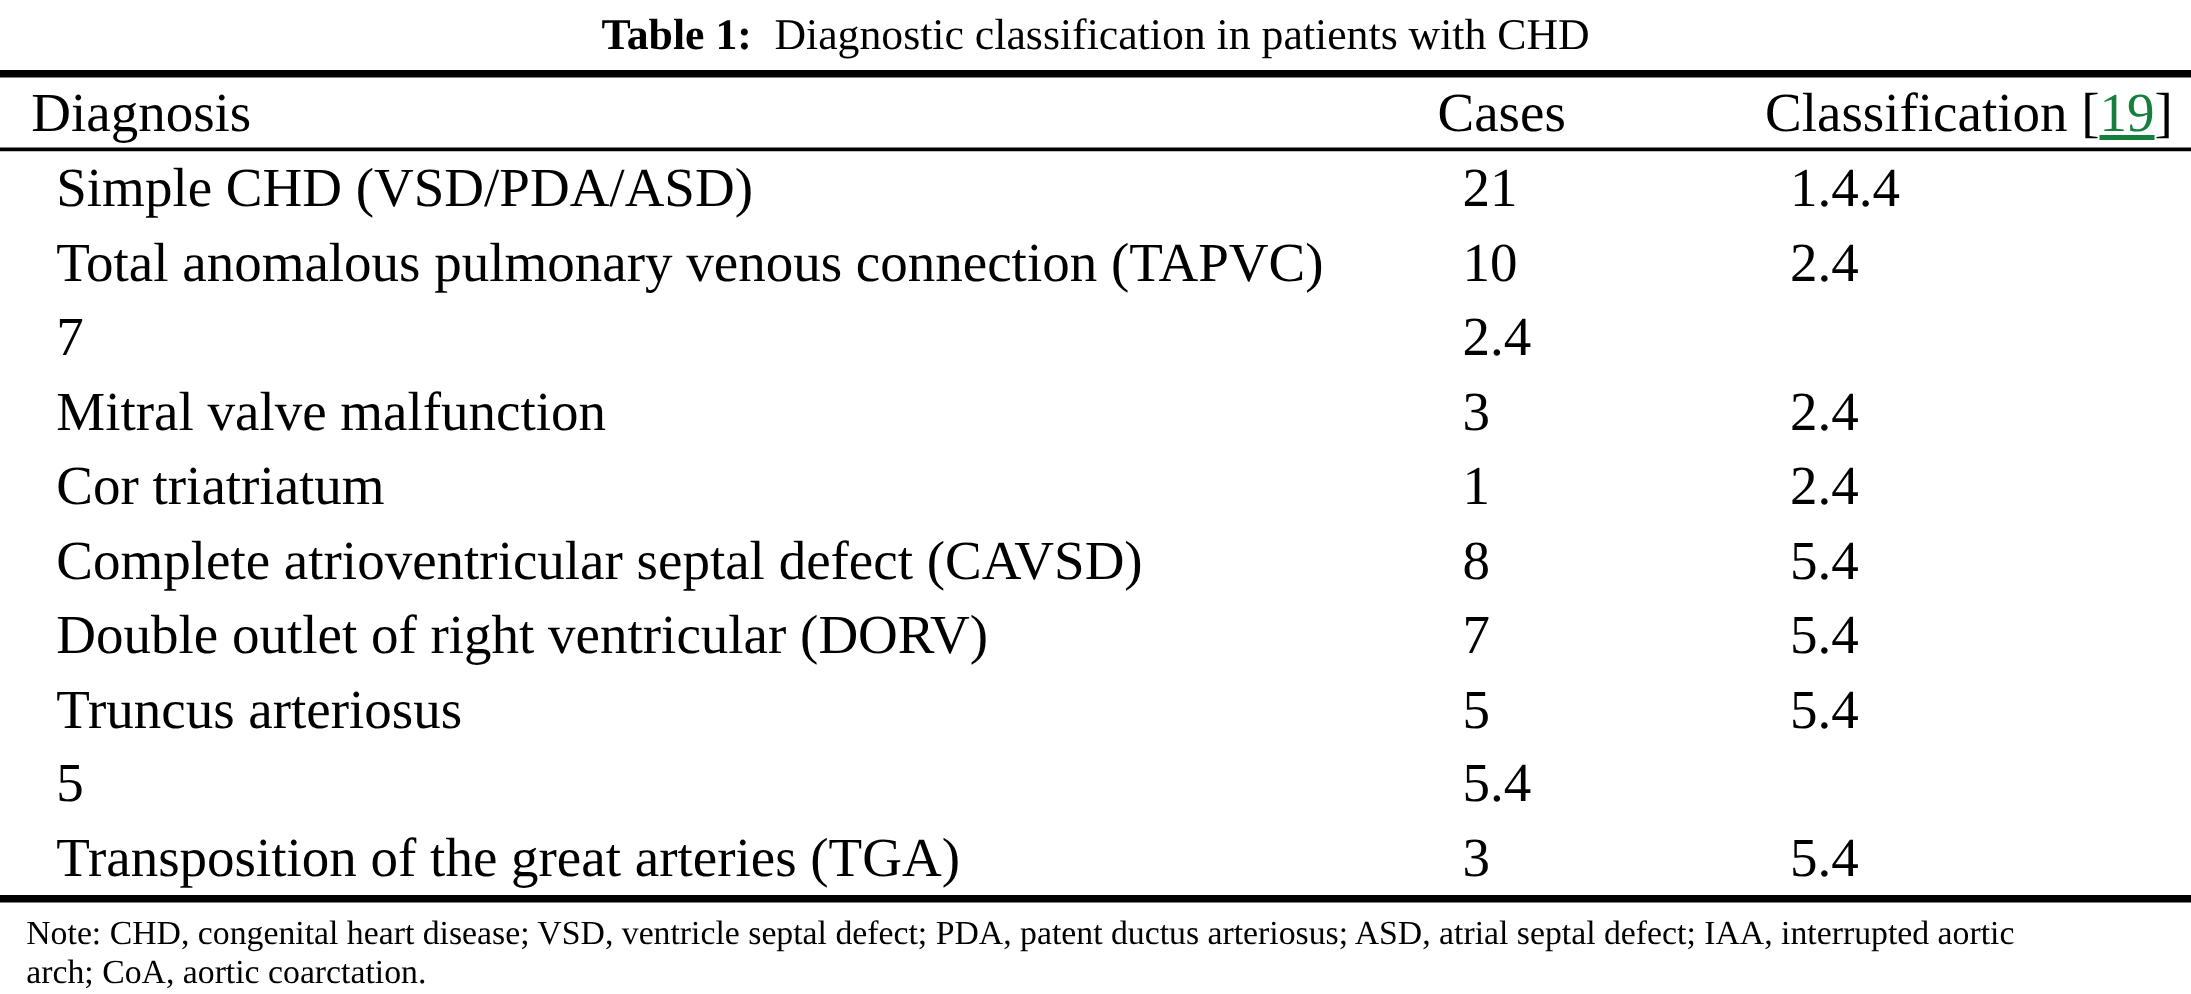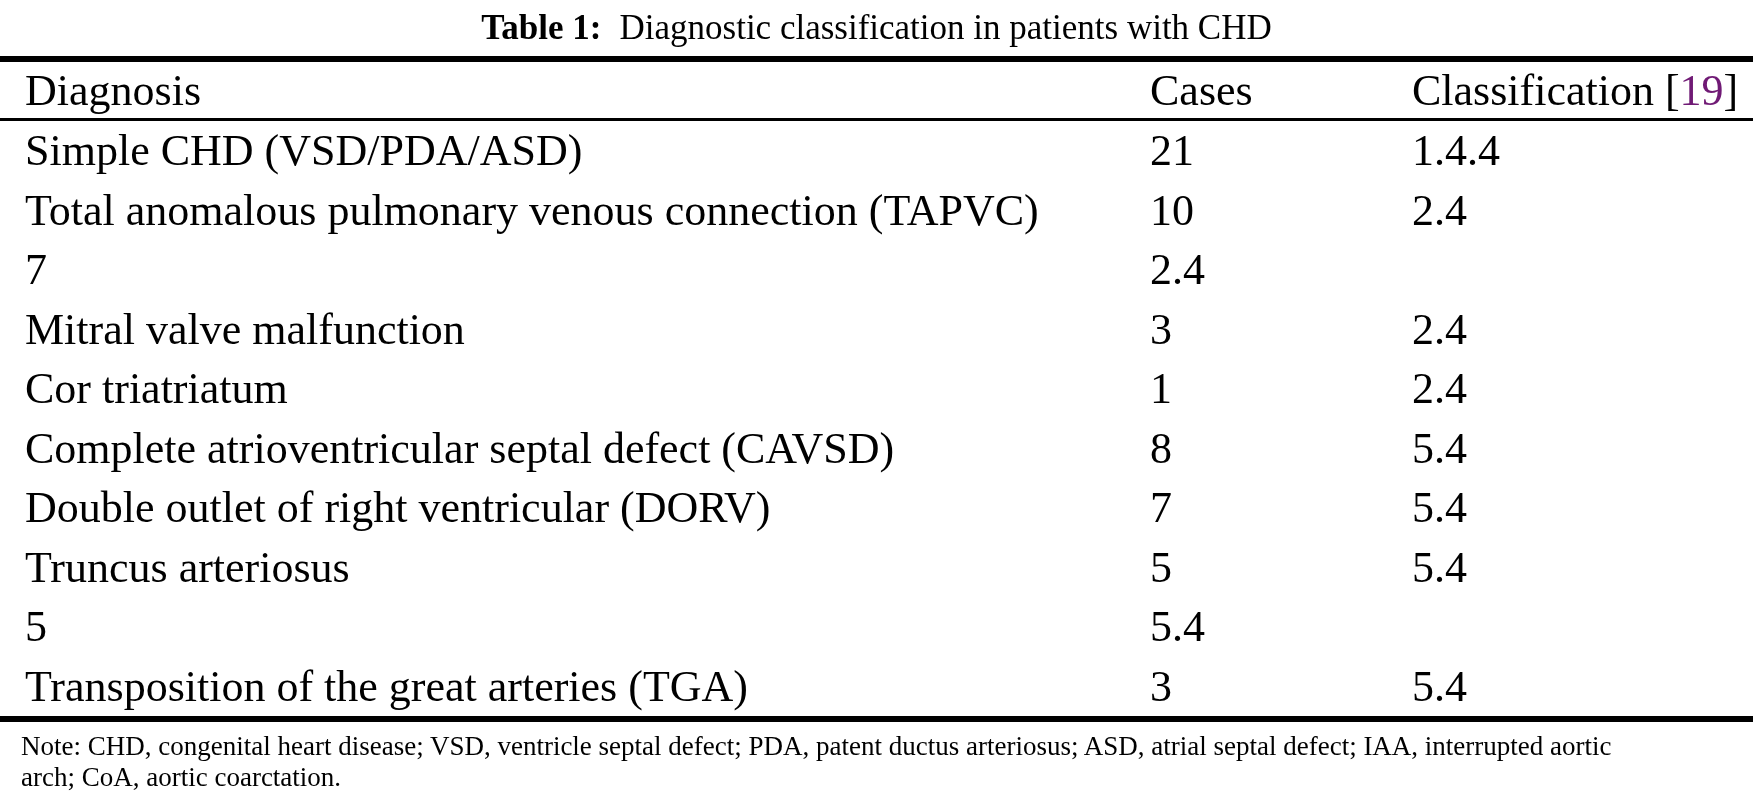--- a/index.html
+++ b/index.html
@@ -37,22 +37,22 @@
   .trow {
     display: grid;
     grid-template-columns: 1125px 262px 1fr;
     align-items: center;
     padding-left: 25px;
     box-sizing: border-box;
     font-size: 44px;
     white-space: nowrap;
   }
   .thead-row { height: 56px; }
-  .tbody .trow { height: 59.5px; }
-  .ref { color: #701a75; }
+  .tbody .trow { height: 59.5px; margin-left: 20px; }
+  .ref { color: #15803d; text-decoration: underline; }
   .note {
     margin-top: 9px;
     padding-left: 21px;
     font-size: 27px;
     line-height: 31px;
     white-space: nowrap;
   }
 </style>
 </head>
 <body>

